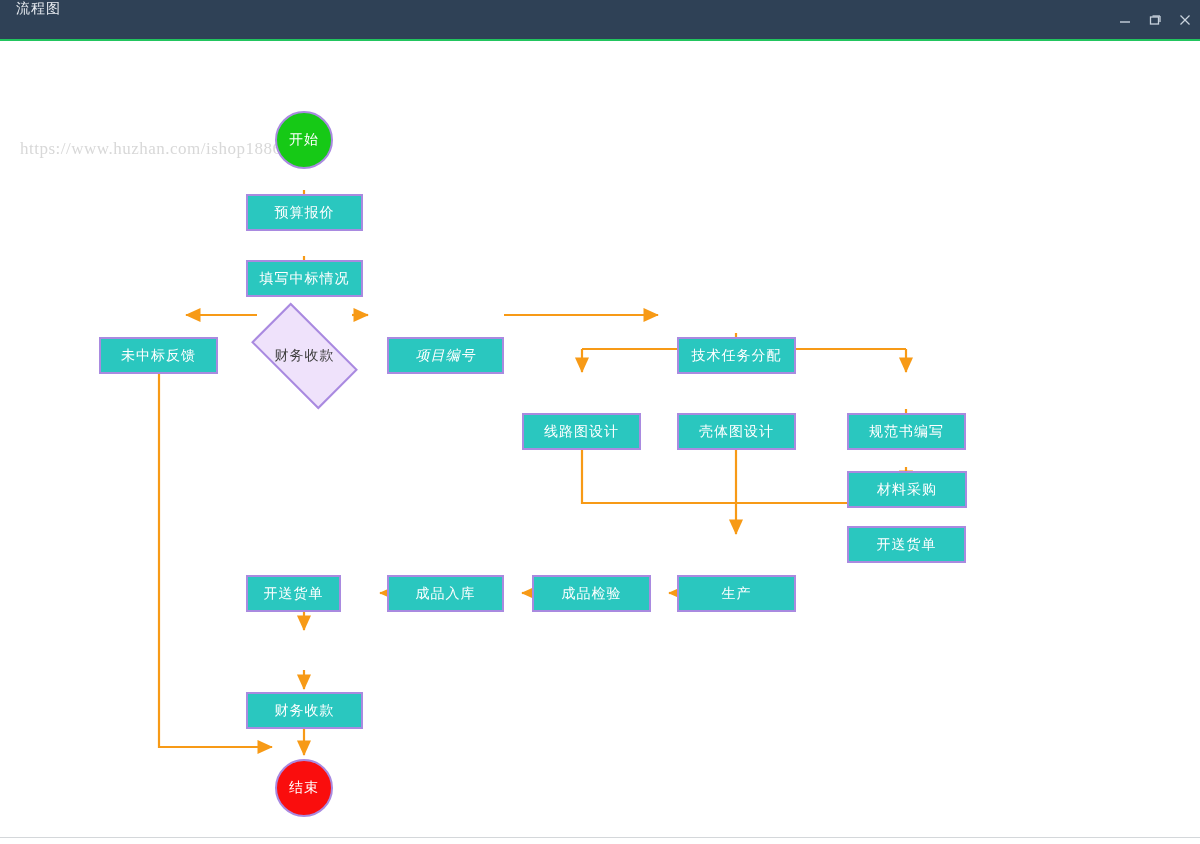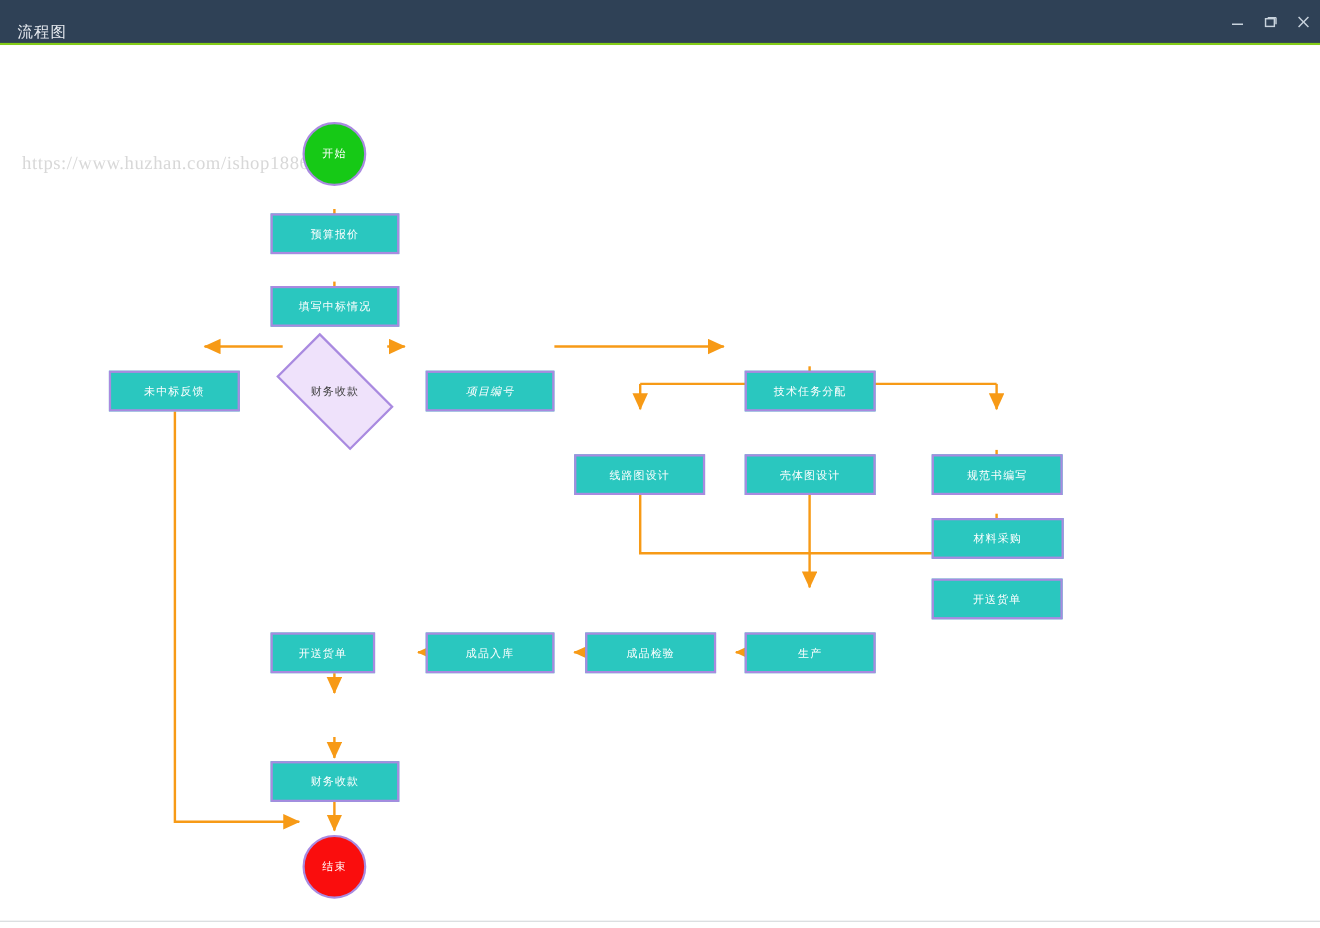--- a/index.html
+++ b/index.html
@@ -8,22 +8,22 @@
     font-family: "Liberation Sans", "DejaVu Sans", sans-serif;
     background: #ffffff;
     overflow: hidden;
   }
   #app { position: relative; width: 1200px; height: 844px; background: #ffffff; }
 
   
   .titlebar {
     position: absolute; left: 0; top: 0; width: 1200px; height: 41px;
     background: #2f4156;
-    border-bottom: 2px solid #84cc16;
-    display: flex; align-items: flex-end;
+    border-bottom: 2px solid #22c55e;
+    display: flex; align-items: flex-start;
   }
   .titlebar-title {
     color: #e8ecf1; font-size: 14px; margin-left: 16px; letter-spacing: 1px;
     user-select: none;
   }
   .winctrls { margin-left: auto; display: flex; align-items: center; height: 100%; }
   .winbtn {
     width: 30px; height: 39px; display: flex; align-items: center; justify-content: center;
     color: #c9d3dd; font-size: 14px; line-height: 1;
   }
@@ -38,21 +38,21 @@
     position: absolute; left: 20px; top: 98px;
     font-family: "Liberation Serif", "DejaVu Serif", serif;
     font-size: 17px; color: #d8d8d8; letter-spacing: 0.5px;
     white-space: nowrap; user-select: none;
   }
 
   
   .node {
     position: absolute;
     display: flex; align-items: center; justify-content: center;
-    color: #ffffff; font-size: 10px; letter-spacing: 1px;
+    color: #ffffff; font-size: 14px; letter-spacing: 1px;
     user-select: none; text-align: center;
   }
   .node.process {
     background: #2ac7bf;
     border: 2px solid #a98ae0;
   }
   .node.terminator {
     border-radius: 50%;
     border: 2px solid #a98ae0;
   }

